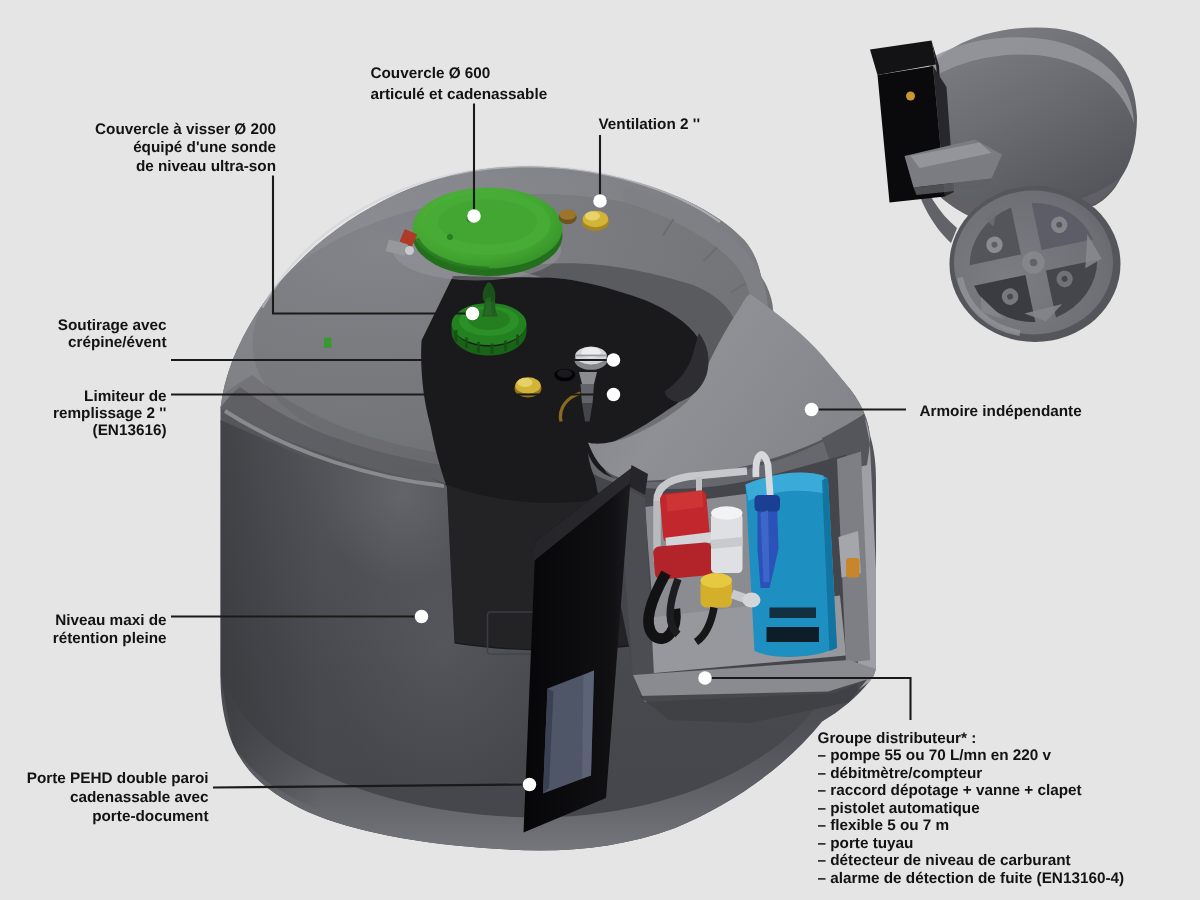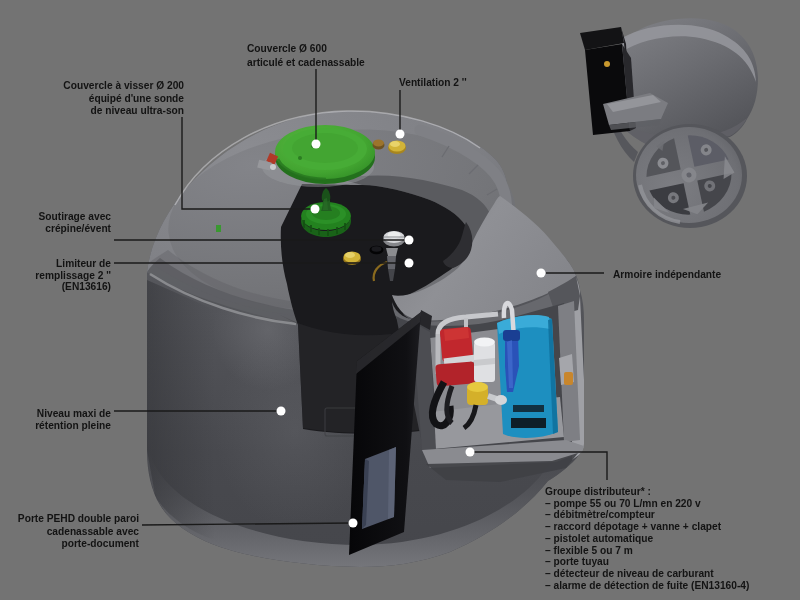--- a/index.html
+++ b/index.html
@@ -1,16 +1,16 @@
 <!DOCTYPE html>
 <html><head>
 <meta charset="utf-8">
 <style>
 html,body{margin:0;padding:0;background:#fff;}
-#c{position:relative;width:800px;height:600px;overflow:hidden;background:#737373;
+#c{position:relative;width:800px;height:600px;overflow:hidden;background:#e5e5e5;
 font-family:"Liberation Sans", sans-serif;}
 </style>
 </head>
 <body>
 <div id="c">
 <svg width="800" height="600" viewBox="0 0 800 600" xmlns="http://www.w3.org/2000/svg">
 <defs>
 <linearGradient id="bodyg" x1="0" y1="0" x2="0" y2="1">
  <stop offset="0" stop-color="#66676c"></stop>
  <stop offset="0.35" stop-color="#56575c"></stop>

